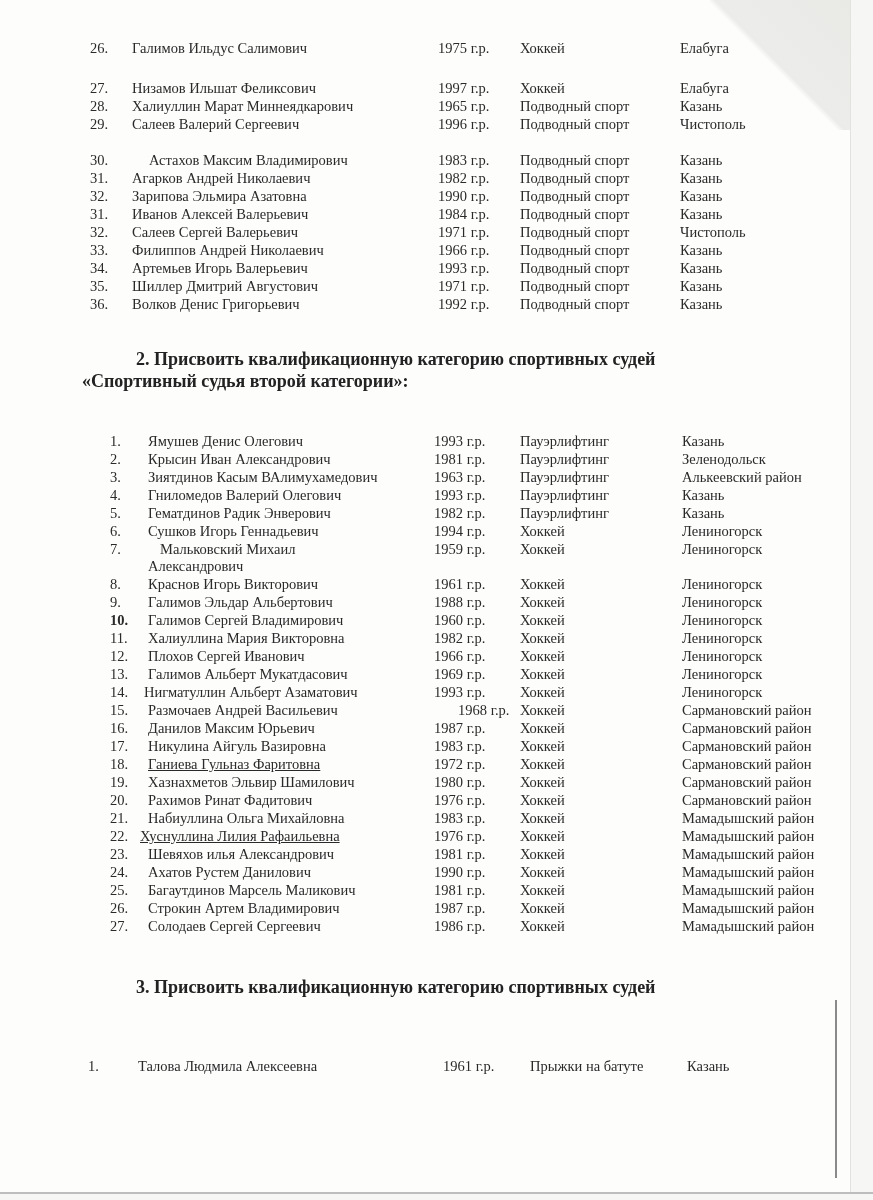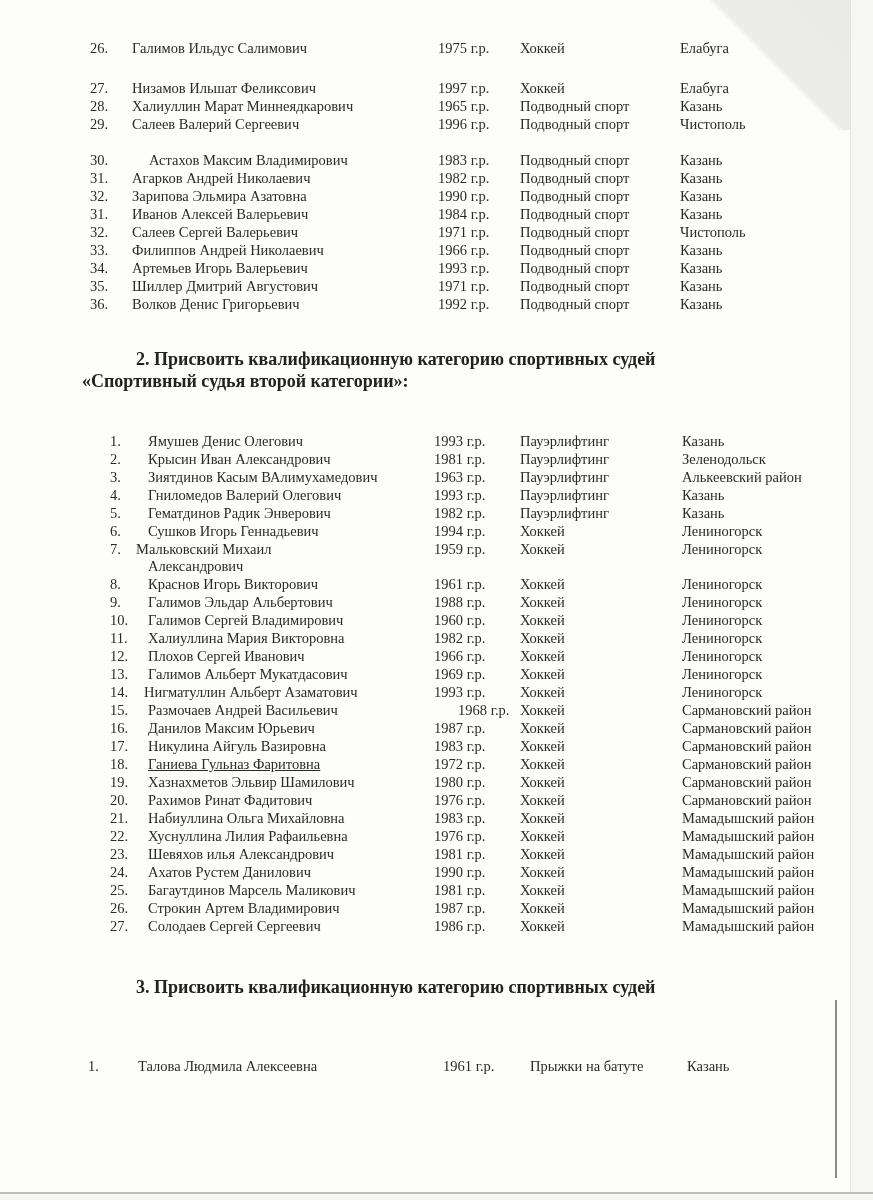--- a/index.html
+++ b/index.html
@@ -177,42 +177,42 @@
       </div>
       <div class="row" style="left: 0px; top: 523px;">
         <span style="left: 110px;">6.</span>
         <span style="left: 148px;">Сушков Игорь Геннадьевич</span>
         <span style="left: 434px;">1994 г.р.</span>
         <span style="left: 520px;">Хоккей</span>
         <span style="left: 682px;">Лениногорск</span>
       </div>
       <div class="row" style="left: 0px; top: 541px;">
         <span style="left: 110px;">7.</span>
-        <span style="left: 136px;">Мальковский Михаил</span>
+        <span style="left: 160px;">Мальковский Михаил</span>
         <span style="left: 434px;">1959 г.р.</span>
         <span style="left: 520px;">Хоккей</span>
         <span style="left: 682px;">Лениногорск</span>
         <span style="left: 148px; top: 17px;">Александрович</span>
       </div>
       <div class="row" style="left: 0px; top: 576px;">
         <span style="left: 110px;">8.</span>
         <span style="left: 148px;">Краснов Игорь Викторович</span>
         <span style="left: 434px;">1961 г.р.</span>
         <span style="left: 520px;">Хоккей</span>
         <span style="left: 682px;">Лениногорск</span>
       </div>
       <div class="row" style="left: 0px; top: 594px;">
         <span style="left: 110px;">9.</span>
         <span style="left: 148px;">Галимов Эльдар Альбертович</span>
         <span style="left: 434px;">1988 г.р.</span>
         <span style="left: 520px;">Хоккей</span>
         <span style="left: 682px;">Лениногорск</span>
       </div>
       <div class="row" style="left: 0px; top: 612px;">
-        <span style="left: 110px;">10.</span>
+        <span style="left: 110px; font-weight: bold;">10.</span>
         <span style="left: 148px;">Галимов Сергей Владимирович</span>
         <span style="left: 434px;">1960 г.р.</span>
         <span style="left: 520px;">Хоккей</span>
         <span style="left: 682px;">Лениногорск</span>
       </div>
       <div class="row" style="left: 0px; top: 630px;">
         <span style="left: 110px;">11.</span>
         <span style="left: 148px;">Халиуллина Мария Викторовна</span>
         <span style="left: 434px;">1982 г.р.</span>
         <span style="left: 520px;">Хоккей</span>
@@ -283,21 +283,21 @@
       </div>
       <div class="row" style="left: 0px; top: 810px;">
         <span style="left: 110px;">21.</span>
         <span style="left: 148px;">Набиуллина Ольга Михайловна</span>
         <span style="left: 434px;">1983 г.р.</span>
         <span style="left: 520px;">Хоккей</span>
         <span style="left: 682px;">Мамадышский район</span>
       </div>
       <div class="row" style="left: 0px; top: 828px;">
         <span style="left: 110px;">22.</span>
-        <span style="left: 148px;">Хуснуллина Лилия Рафаильевна</span>
+        <span style="left: 140px; text-decoration: underline;">Хуснуллина Лилия Рафаильевна</span>
         <span style="left: 434px;">1976 г.р.</span>
         <span style="left: 520px;">Хоккей</span>
         <span style="left: 682px;">Мамадышский район</span>
       </div>
       <div class="row" style="left: 0px; top: 846px;">
         <span style="left: 110px;">23.</span>
         <span style="left: 148px;">Шевяхов илья Александрович</span>
         <span style="left: 434px;">1981 г.р.</span>
         <span style="left: 520px;">Хоккей</span>
         <span style="left: 682px;">Мамадышский район</span>

